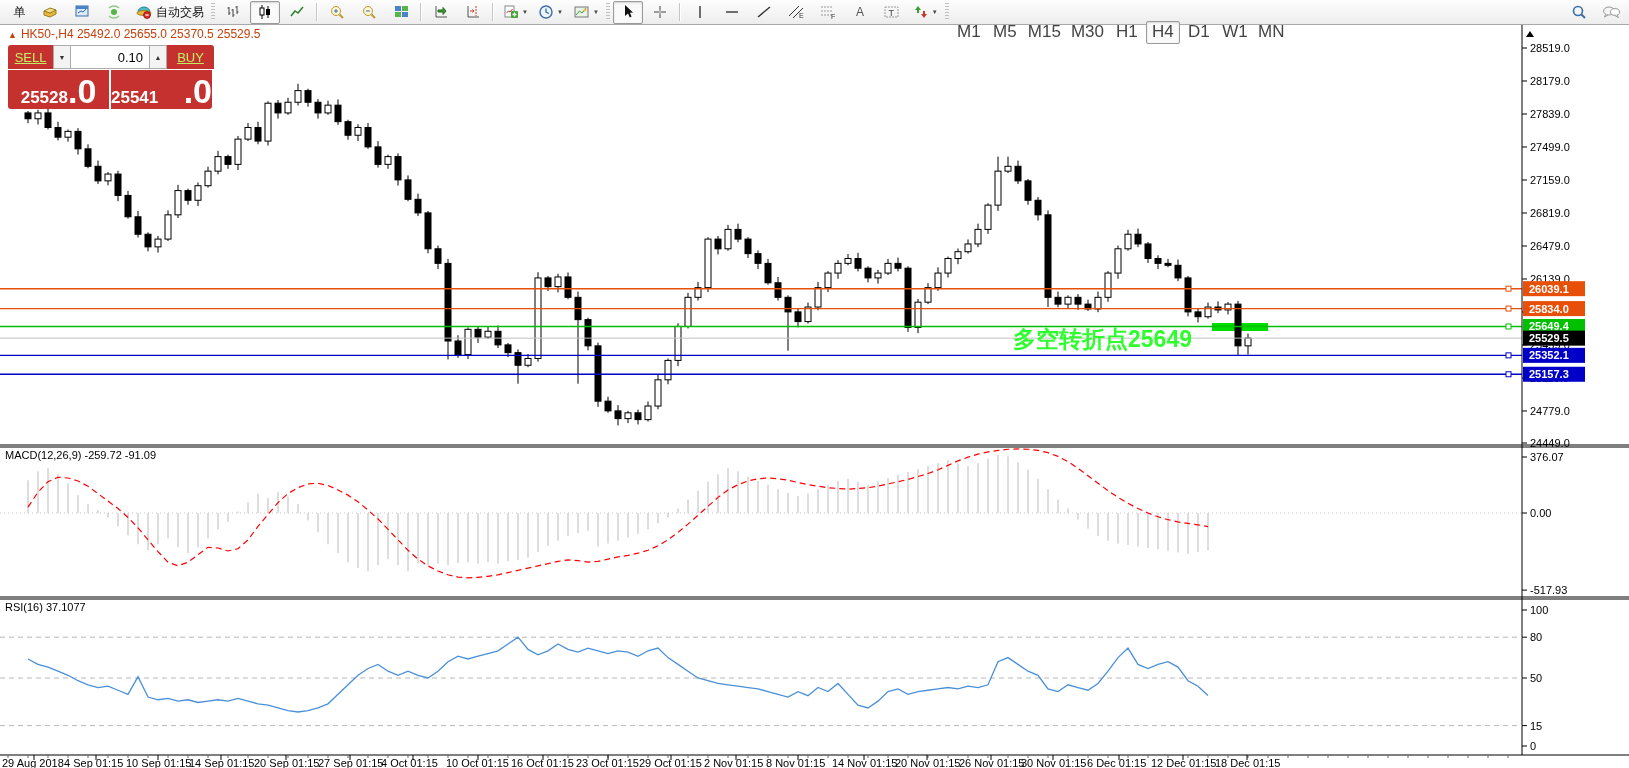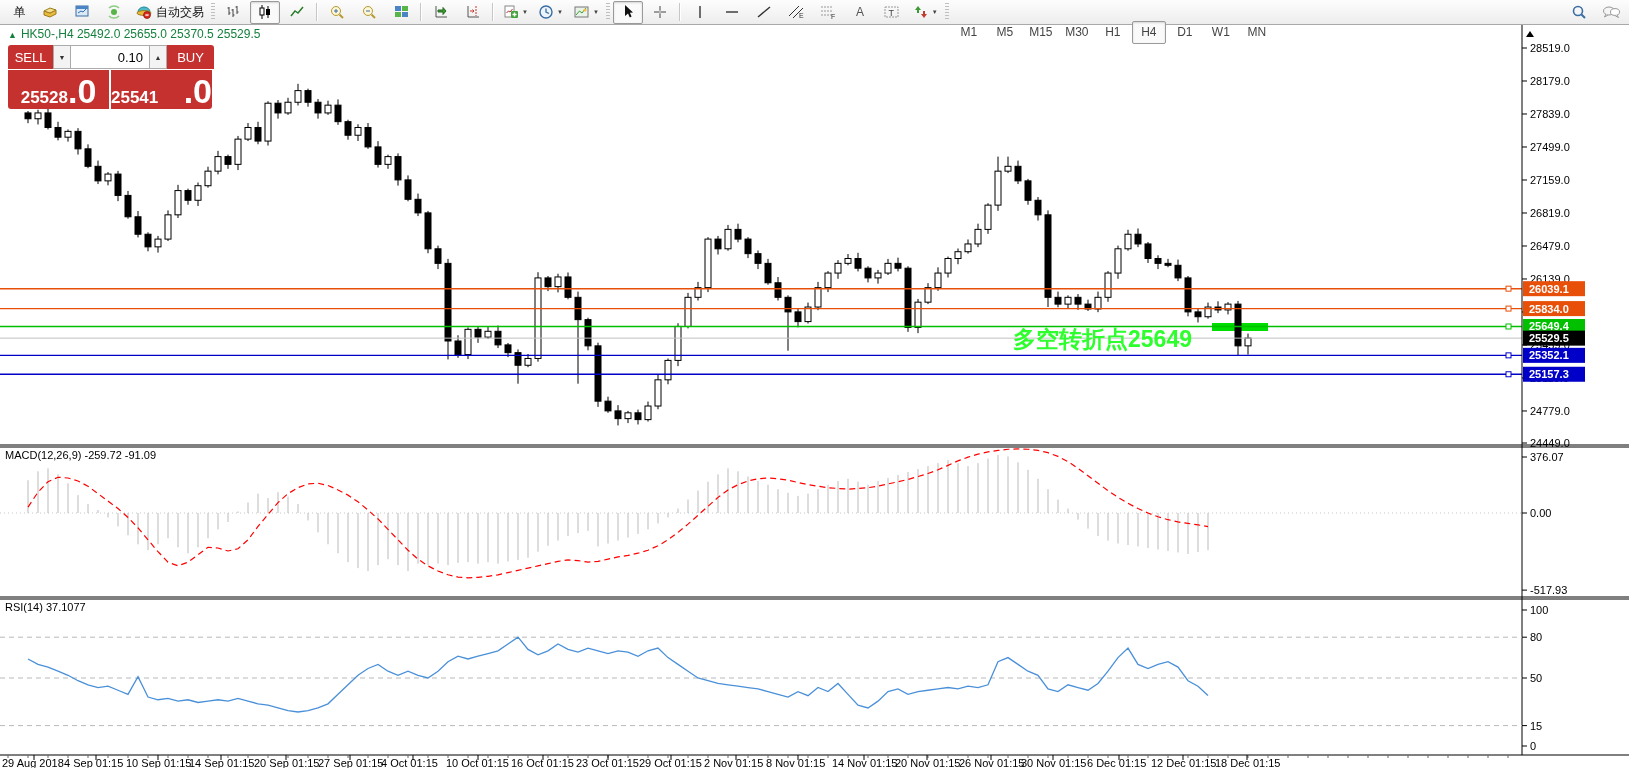--- a/index.html
+++ b/index.html
@@ -13,28 +13,28 @@
     margin:0 1px;padding:0 3px;border:1px solid transparent;border-radius:2px;color:#333;
     font-size:11px;cursor:default;background:transparent;}
   .tb-btn.pressed{border:1px solid #9a9a9a;background:#fafafa;box-shadow:inset 0 1px 2px rgba(0,0,0,.15);}
   .tb-btn .dd{font-size:6px;color:#444;margin-left:3px;}
   .tb-sep{width:1px;height:18px;background:#c6c6c6;border-right:1px solid #fff;margin:0 3px;}
   .tb-grip{width:4px;height:18px;margin:0 2px;
     background:repeating-linear-gradient(to bottom,#bfbfbf 0 1px,transparent 1px 3px);}
   .tb-spacer{flex:1;}
   .tb-label{font-size:12px;color:#111;margin-left:3px;white-space:nowrap;}
   .tb-btn svg{display:block;}
-  .tf-btn{font-size:12px;color:#444;min-width:26px;margin-top:40px;}
+  .tf-btn{font-size:17px;color:#444;min-width:26px;margin-top:40px;}
   
-  #chart-title{position:absolute;left:8px;top:27px;font-size:12px;color:#15803d;z-index:5;white-space:nowrap;}
+  #chart-title{position:absolute;left:8px;top:27px;font-size:12px;color:#c2410c;z-index:5;white-space:nowrap;}
   #chart-title .tri{font-size:9px;margin-right:4px;}
   #trade-panel{position:absolute;left:8px;top:45px;width:206px;z-index:6;}
   .tp-row{display:flex;height:24px;}
-  .tp-btn{color:#ffffff;font-size:13px;display:flex;align-items:center;justify-content:center;
-    border:none;cursor:pointer;font-family:"Liberation Sans",sans-serif;}
+  .tp-btn{color:#bef264;font-size:13px;display:flex;align-items:center;justify-content:center;
+    border:none;cursor:pointer;font-family:"Liberation Sans",sans-serif;text-decoration:underline;}
   .tp-sell{width:48px;border-radius:3px 0 0 0;}
   .tp-buy{width:50px;border-radius:0 3px 0 0;}
   .tp-step{width:17px;background:#f3f3f3;border:1px solid #ababab;font-size:7px;color:#333;
     display:flex;align-items:center;justify-content:center;cursor:pointer;}
   .tp-vol{width:66px;border:1px solid #ababab;border-left:none;border-right:none;font-size:13px;
     text-align:right;padding:9px 6px;font-family:"Liberation Sans",sans-serif;}
   .tp-prices{display:flex;margin-top:1px;}
   .tp-price{width:101px;height:39px;color:#fff;display:flex;align-items:flex-end;
     justify-content:center;padding-bottom:3px;box-sizing:border-box;cursor:pointer;}
   .tp-price:first-child{margin-right:2px;border-radius:0 0 0 3px;}
@@ -901,14 +901,14 @@
         <span class="big-pip">.0</span>
       </div>
       <div class="tp-price" style="background: rgb(197, 49, 47); justify-content: space-between;">
         <span class="big-int">25541</span>
         <span class="big-pip">.0</span>
       </div>
     </div>
   </div>
 
   <div id="macd-label">MACD(12,26,9) -259.72 -91.09</div>
-  <div id="rsi-label">RSI(14) 37.1077</div>
+  <div id="rsi-label">RSI(16) 37.1077</div>
 </div>
 
 </body></html>

